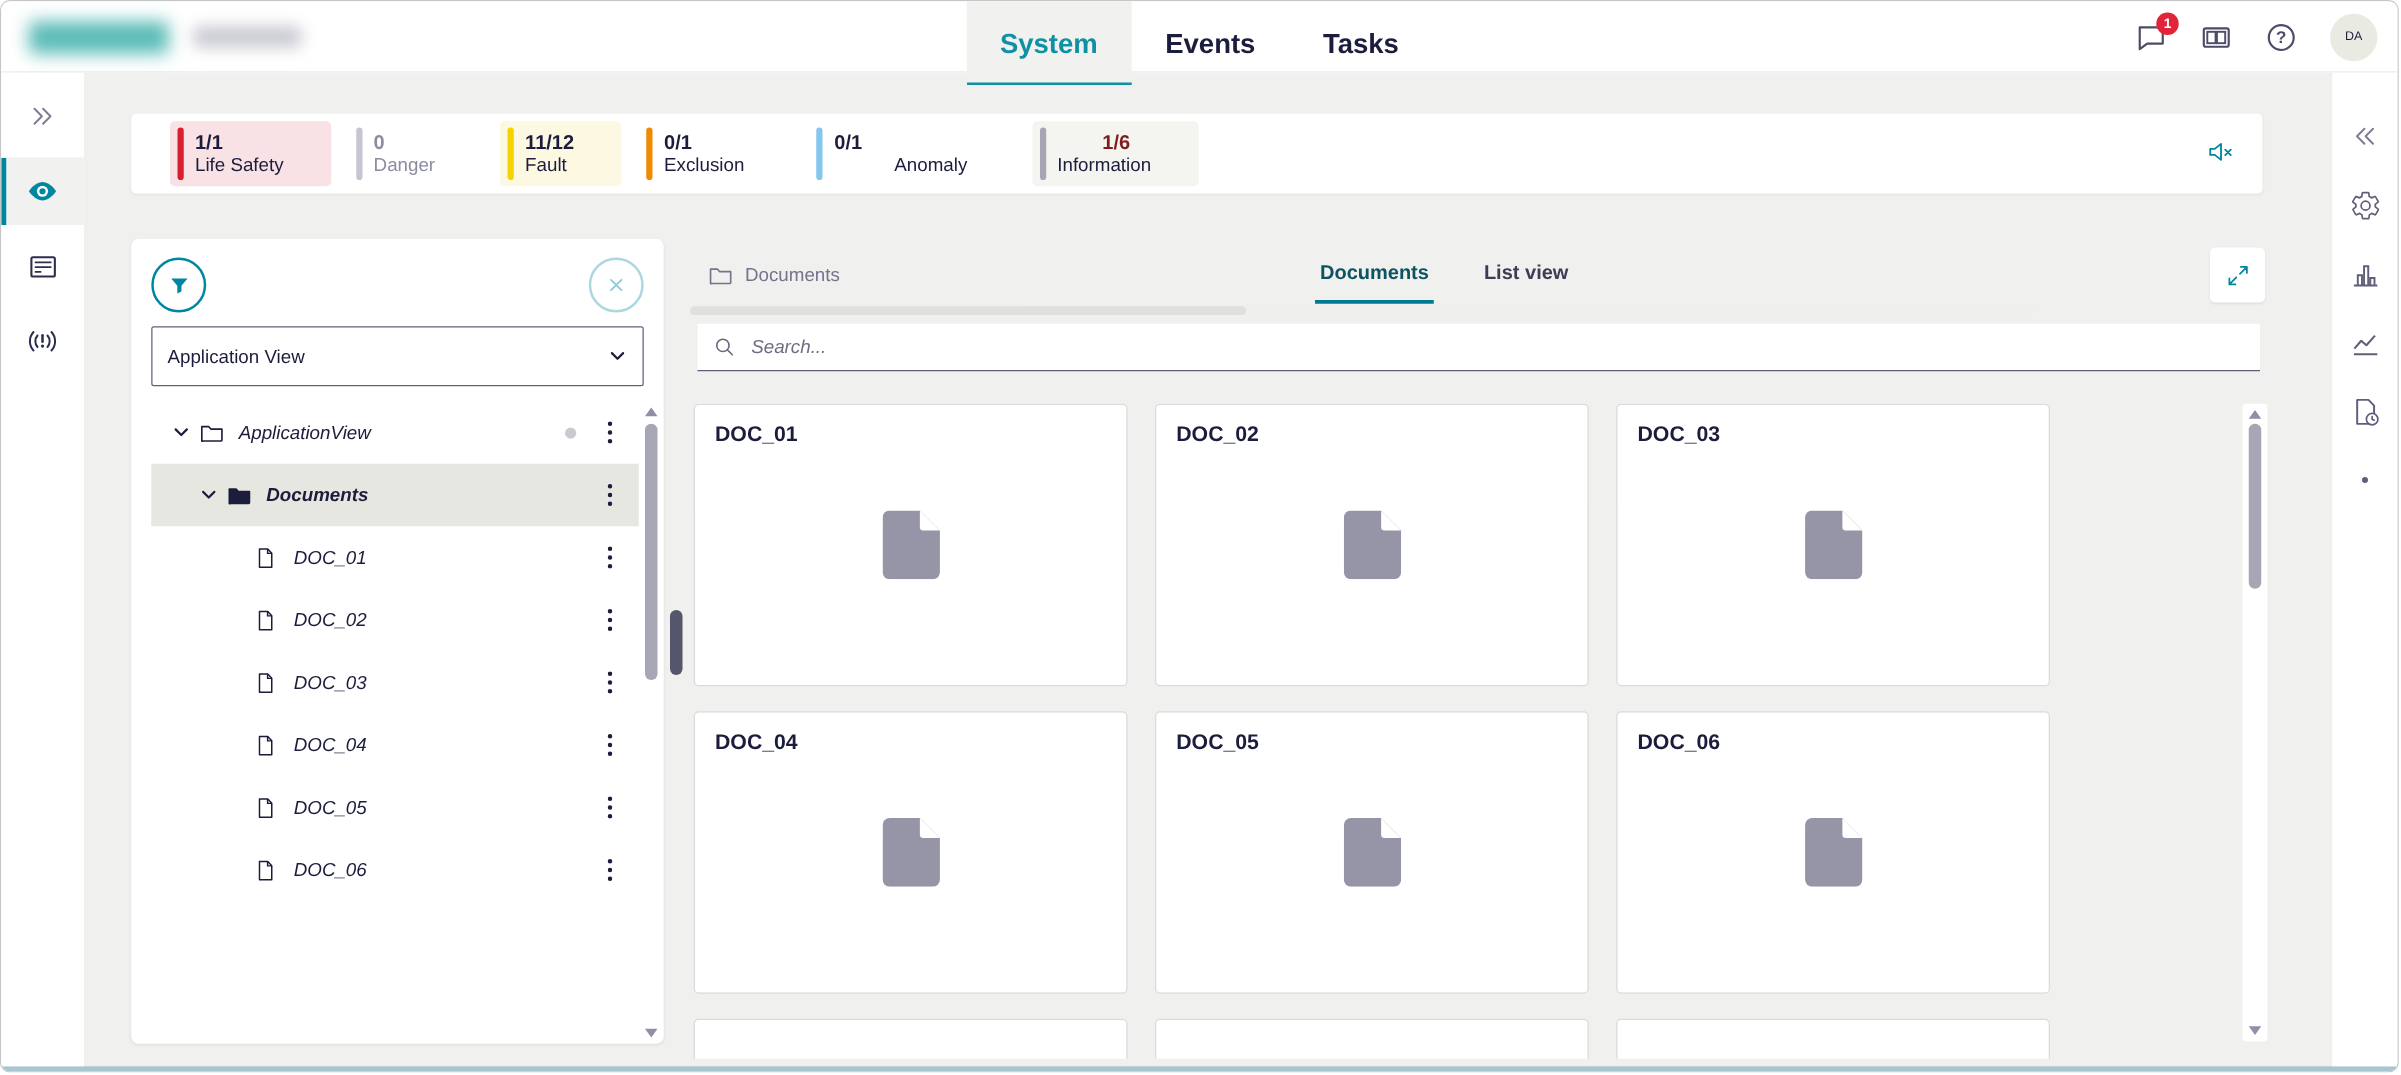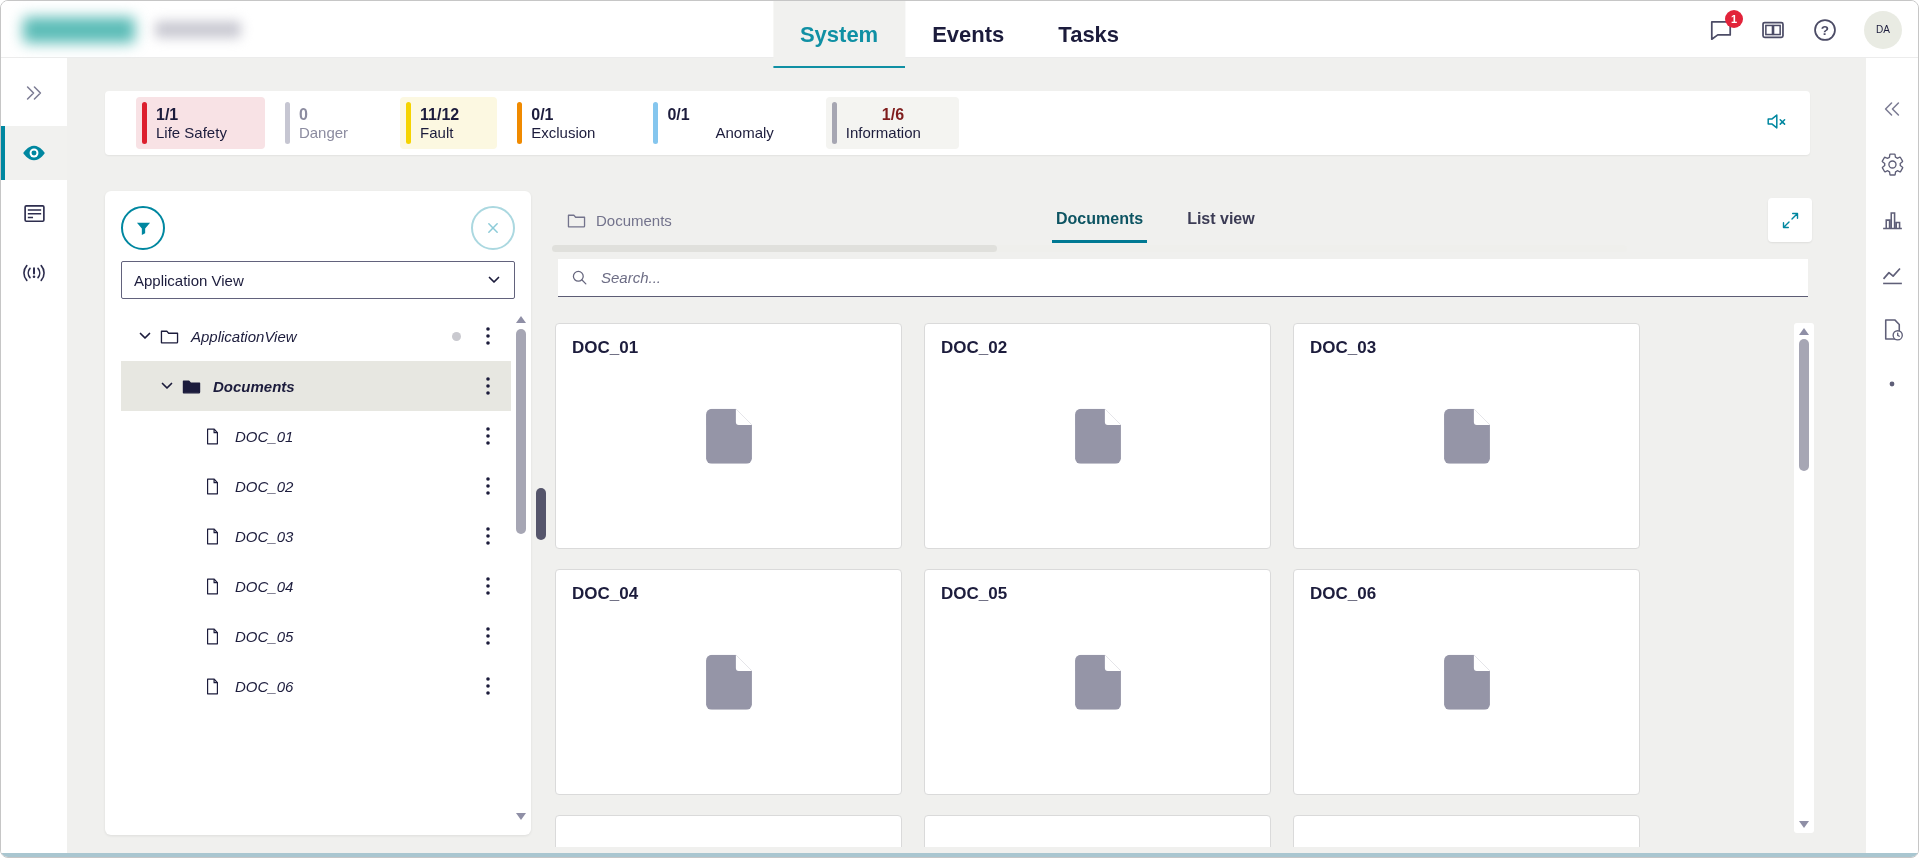--- a/index.html
+++ b/index.html
@@ -54,21 +54,21 @@
   .mute-btn{position:absolute;right:20px;top:50%;transform:translateY(-50%);border:0;background:none;
     color:var(--accent);cursor:pointer;padding:2px;}
   
   .tree-card{position:absolute;left:38px;top:133px;width:426px;height:644px;background:#fff;border-radius:6px;
     box-shadow:0 1px 3px rgba(0,0,0,.08);}
   .tree-head{height:60px;padding:14px 16px 0;display:flex;justify-content:space-between;align-items:center;}
   .circle-btn{width:44px;height:44px;border-radius:50%;background:#fff;display:flex;align-items:center;
     justify-content:center;cursor:pointer;}
   .circle-btn.filter{border:2px solid var(--accent);color:var(--accent);}
   .circle-btn.clear{border:2px solid #abd8e0;color:#8ccbd8;}
-  .select{height:38px;margin:10px 16px 0;border:1px solid #62627c;border-radius:2px;display:flex;
+  .select{height:48px;margin:10px 16px 0;border:1px solid #62627c;border-radius:2px;display:flex;
     align-items:center;cursor:pointer;background:#fff;gap:32px;}
   .select-label{flex:1;padding-left:12px;font-size:15px;color:var(--dark);}
   .select .icon{margin-right:12px;color:var(--dark);}
   .tree-body{position:relative;margin-top:12px;height:calc(100% - 126px);overflow:hidden;}
   .tree{position:absolute;left:16px;top:0;right:20px;font-style:italic;}
   .tree-row{height:50px;display:flex;align-items:center;cursor:pointer;}
   .tree-row.selected{background:var(--selected-row);}
   .tree-row.selected .tree-label{font-weight:700;}
   .chev-slot{width:28px;display:flex;align-items:center;justify-content:center;color:var(--dark);flex:none;}
   .tree-icon{width:32px;display:flex;align-items:center;justify-content:flex-start;color:var(--dark);flex:none;}

